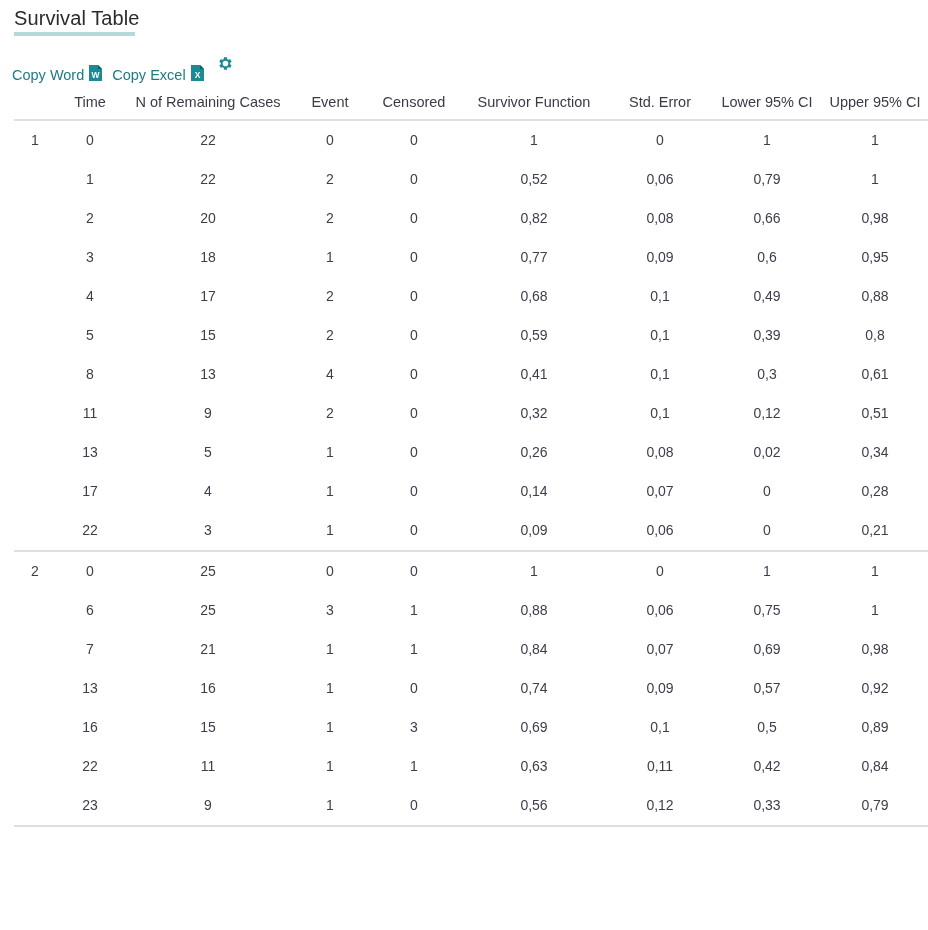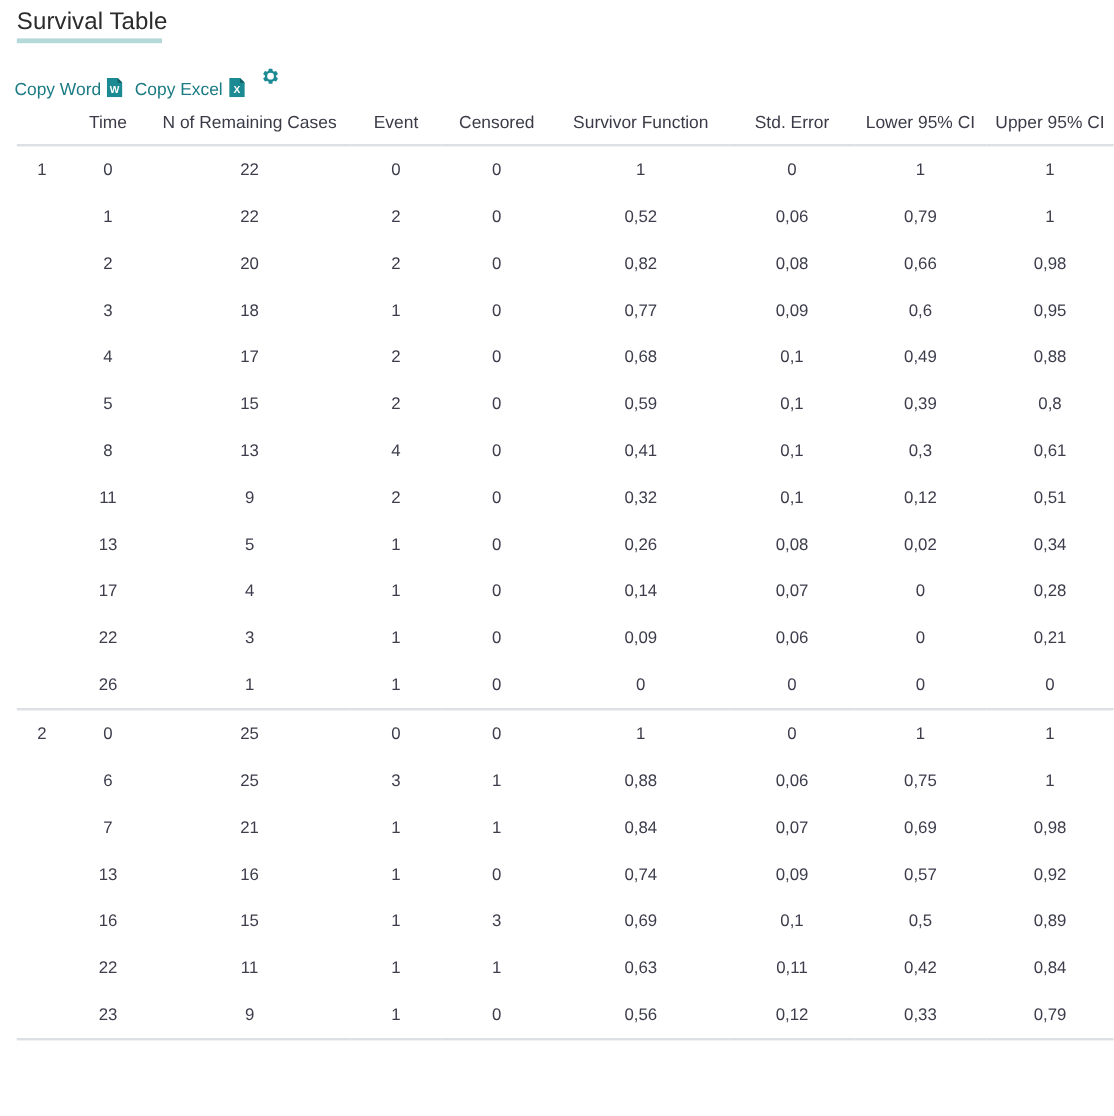--- a/index.html
+++ b/index.html
@@ -308,31 +308,20 @@
             <td class="grp-idx"></td>
             <td>22</td>
             <td>3</td>
             <td>1</td>
             <td>0</td>
             <td>0,09</td>
             <td>0,06</td>
             <td>0</td>
             <td>0,21</td>
           </tr>
-          <tr>
-            <td class="grp-idx"></td>
-            <td>26</td>
-            <td>1</td>
-            <td>1</td>
-            <td>0</td>
-            <td>0</td>
-            <td>0</td>
-            <td>0</td>
-            <td>0</td>
-          </tr>
         </tbody>
         <tbody class="group">
           <tr>
             <td class="grp-idx">2</td>
             <td>0</td>
             <td>25</td>
             <td>0</td>
             <td>0</td>
             <td>1</td>
             <td>0</td>

